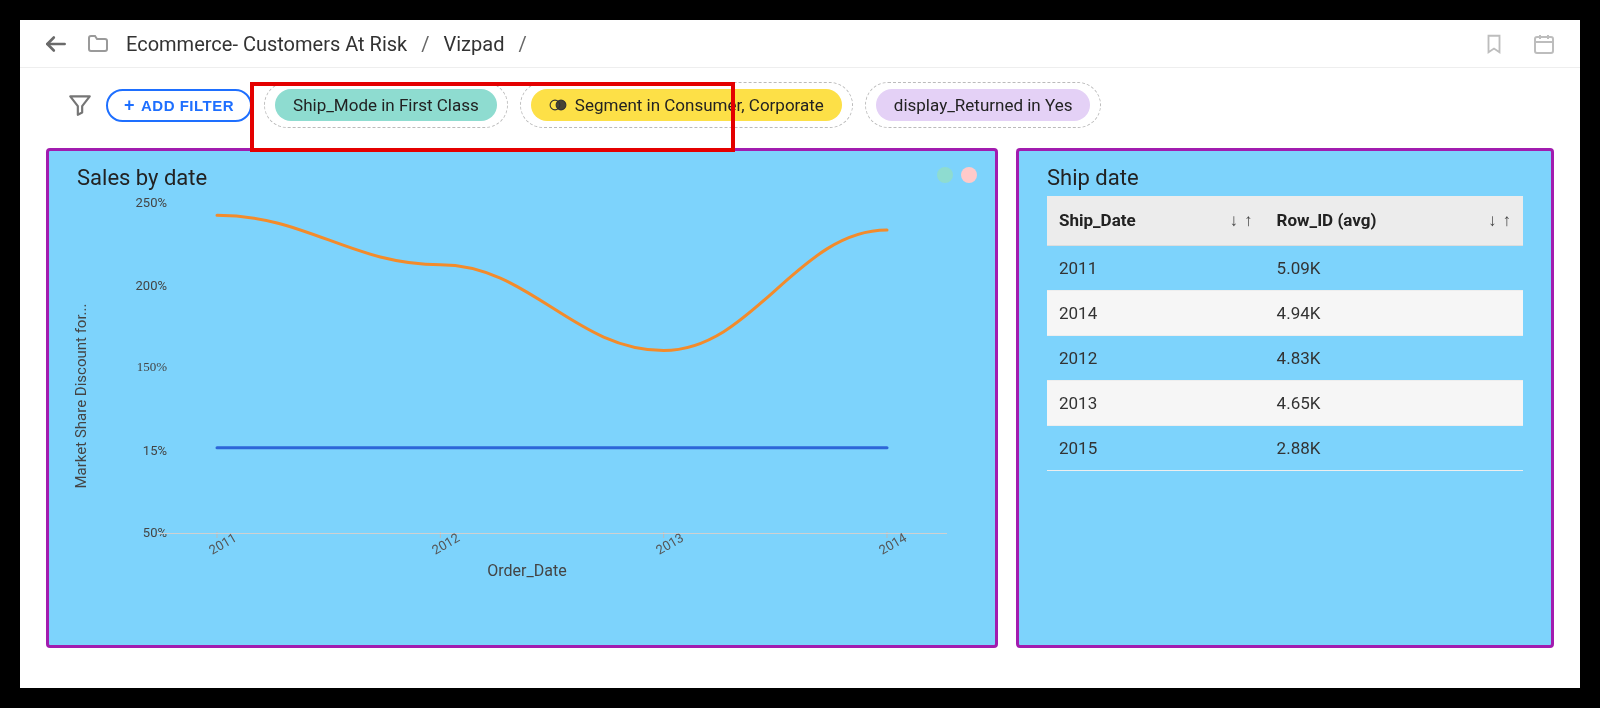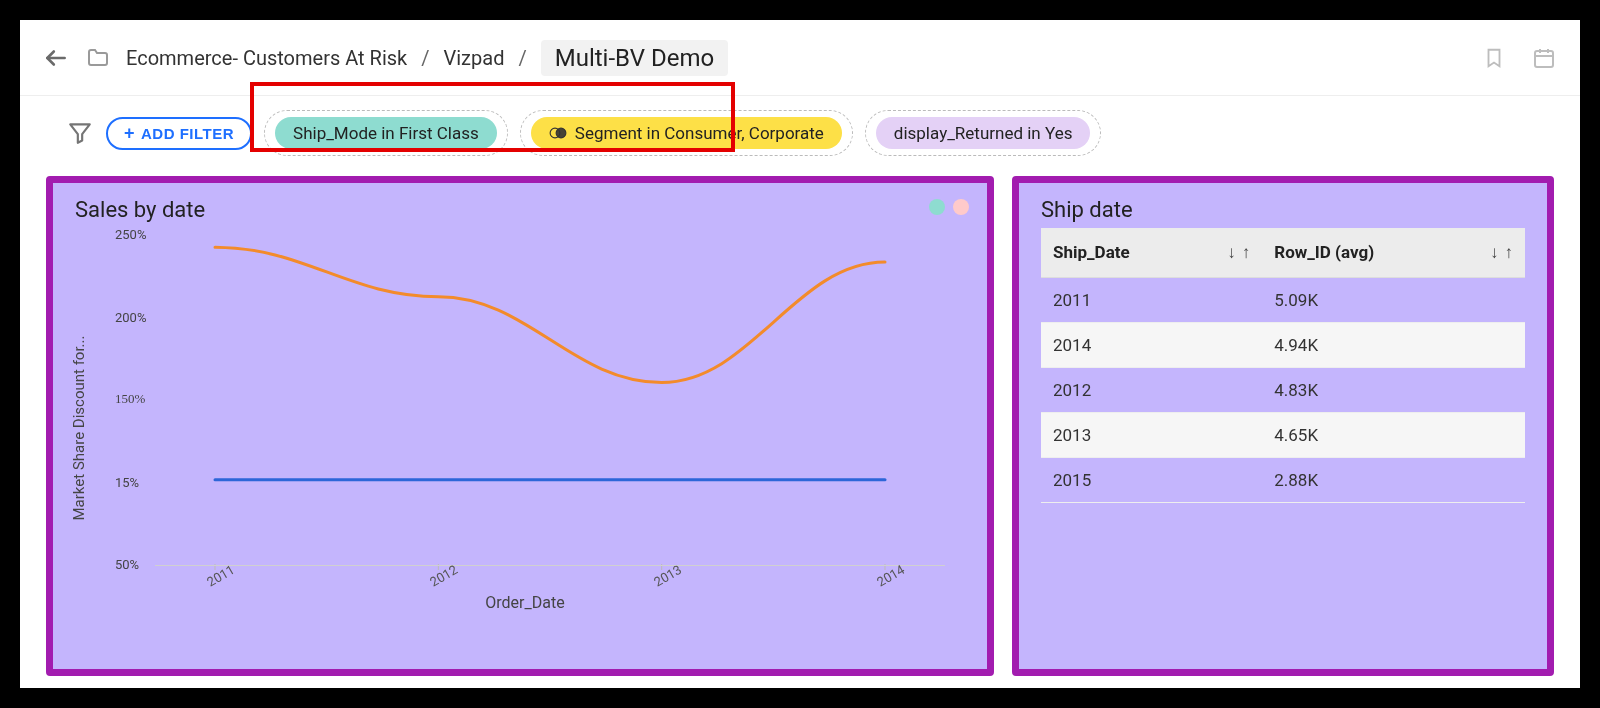--- a/index.html
+++ b/index.html
@@ -1,21 +1,21 @@
 <!DOCTYPE html>
 <html><head>
 <meta charset="utf-8">
 <style>
   * { box-sizing: border-box; margin: 0; padding: 0; }
   html, body { width: 1600px; height: 708px; font-family: -apple-system, "Segoe UI", Roboto, "Helvetica Neue", Arial, sans-serif; }
   body { background: #000; display: flex; align-items: flex-start; justify-content: center; }
   .frame { width: 1560px; height: 668px; margin: 20px; background: #fff; position: relative; overflow: hidden; }
 
   
-  .hdr { display:flex; align-items:center; gap:14px; padding:10px 22px; height:76px; border-bottom:1px solid #eee; }
+  .hdr { display:flex; align-items:center; gap:14px; padding:10px 22px; height:48px; border-bottom:1px solid #eee; }
   .icon-btn { width:28px; height:28px; display:flex; align-items:center; justify-content:center; color:#6a6a6a; cursor:pointer; }
   .crumbs { display:flex; align-items:center; gap:14px; font-size:20px; color:#333; }
   .crumbs .sep { color:#666; }
   .crumbs .current { background:#f2f2f2; padding:4px 14px; border-radius:4px; font-size:24px; color:#222; font-weight:400;}
   .crumbs a { color:#333; text-decoration:none; }
   .hdr-right { margin-left:auto; display:flex; gap:22px; }
 
   
   .filterbar { display:flex; align-items:center; gap:12px; padding:14px 22px 14px 46px; min-height:70px; }
   .funnel { color:#666; stroke:#666; }
@@ -26,34 +26,34 @@
   .chip.teal { background:#8edcd0; }
   .chip.pink { background:#fde047; }
   .chip.purple { background:#e4d1f6; }
   .venn { width:18px; height:18px; }
 
   
   .redbox { position:absolute; border:4px solid #e40000; pointer-events:none; }
 
   
   .panels { display:flex; gap:18px; padding:6px 26px 10px 26px; }
-  .panel { background:#c4b5fd; border:7px solid #a21caf; border-radius:4px; padding:14px 22px; }
+  .panel { background:#7dd3fc; border:3px solid #a21caf; border-radius:4px; padding:14px 28px; }
   .panel.left { flex:0 0 940px; height:500px; position:relative; }
   .panel.right { flex:1; height:500px; }
   .panel-title { font-size:22px; color:#222; margin-bottom:6px; }
   .legend-dots { position:absolute; right:18px; top:16px; display:flex; gap:8px;}
   .legend-dots span { width:16px; height:16px; border-radius:50%; display:inline-block;}
   .dot-teal{background:#8edcd0;} .dot-pink{background:#ffcaca;}
 
   
   .chartwrap { position:relative; width:880px; height:400px; margin-left:10px; }
   .ylab-outer { position:absolute; left:-6px; top:50%; transform:translate(-50%,-50%) rotate(-90deg); transform-origin:center; font-size:15px; color:#444; white-space:nowrap;}
   .plot { position:absolute; left:70px; top:6px; width:790px; height:330px; }
   .ylabels { position:absolute; left:30px; top:0; height:330px; width:50px; }
-  .ylabels div { position:absolute; right:0; transform:translateY(-50%); font-size:13px; color:#444; width:50px;}
+  .ylabels div { position:absolute; right:0; transform:translateY(-50%); font-size:13px; color:#444; text-align:right; width:50px;}
   .xaxis-line { position:absolute; left:70px; bottom:62px; width:790px; height:1px; background:#d0d0d0;}
   .xticks { position:absolute; left:70px; bottom:36px; width:790px; height:30px;}
   .xticks div { position:absolute; transform:translateX(-50%) rotate(-30deg); transform-origin:right top; font-size:13px; color:#555; }
   .xlab { position:absolute; left:0; right:0; bottom:16px; text-align:center; font-size:16px; color:#444;}
   .legend-bottom { position:absolute; left:0; right:0; bottom:-8px; text-align:center; font-size:14px; color:#555;}
   .legend-bottom span { margin:0 6px; }
   .lg-blue::before{content:""; display:inline-block; width:18px; height:3px; background:#2d66d8; vertical-align:middle; margin-right:4px;}
   .lg-blue::after{content:""; display:inline-block; width:7px; height:7px; background:#2d66d8; border-radius:50%; vertical-align:middle; margin-left:-14px; margin-right:8px;}
   .lg-orange::before{content:""; display:inline-block; width:18px; height:3px; background:#f38b2b; vertical-align:middle; margin-right:4px;}
   .lg-orange::after{content:""; display:inline-block; width:7px; height:7px; background:#f38b2b; border-radius:50%; vertical-align:middle; margin-left:-14px; margin-right:8px;}
@@ -82,21 +82,20 @@
     <div class="icon-btn">
       <svg width="24" height="24" viewBox="0 0 24 24" fill="none" stroke="#9a9a9a" stroke-width="2">
           <path d="M3 6a2 2 0 0 1 2-2h4l2 3h8a2 2 0 0 1 2 2v8a2 2 0 0 1-2 2H5a2 2 0 0 1-2-2V6z"></path>
         </svg>
     </div>
     <div class="crumbs">
       <a href="#">Ecommerce- Customers At Risk</a>
       <span class="sep">/</span>
       <a href="#">Vizpad</a>
       <span class="sep">/</span>
-      <span class="current">Multi-BV Demo</span>
     </div>
     <div class="hdr-right">
       <div class="icon-btn">
         <svg width="22" height="26" viewBox="0 0 24 24" fill="none" stroke="#bdbdbd" stroke-width="2">
             <path d="M6 3h12v18l-6-4-6 4V3z"></path>
           </svg>
       </div>
       <div class="icon-btn">
         <svg width="24" height="24" viewBox="0 0 24 24" fill="none" stroke="#bdbdbd" stroke-width="2">
             <rect x="3" y="5" width="18" height="16" rx="2"></rect>

